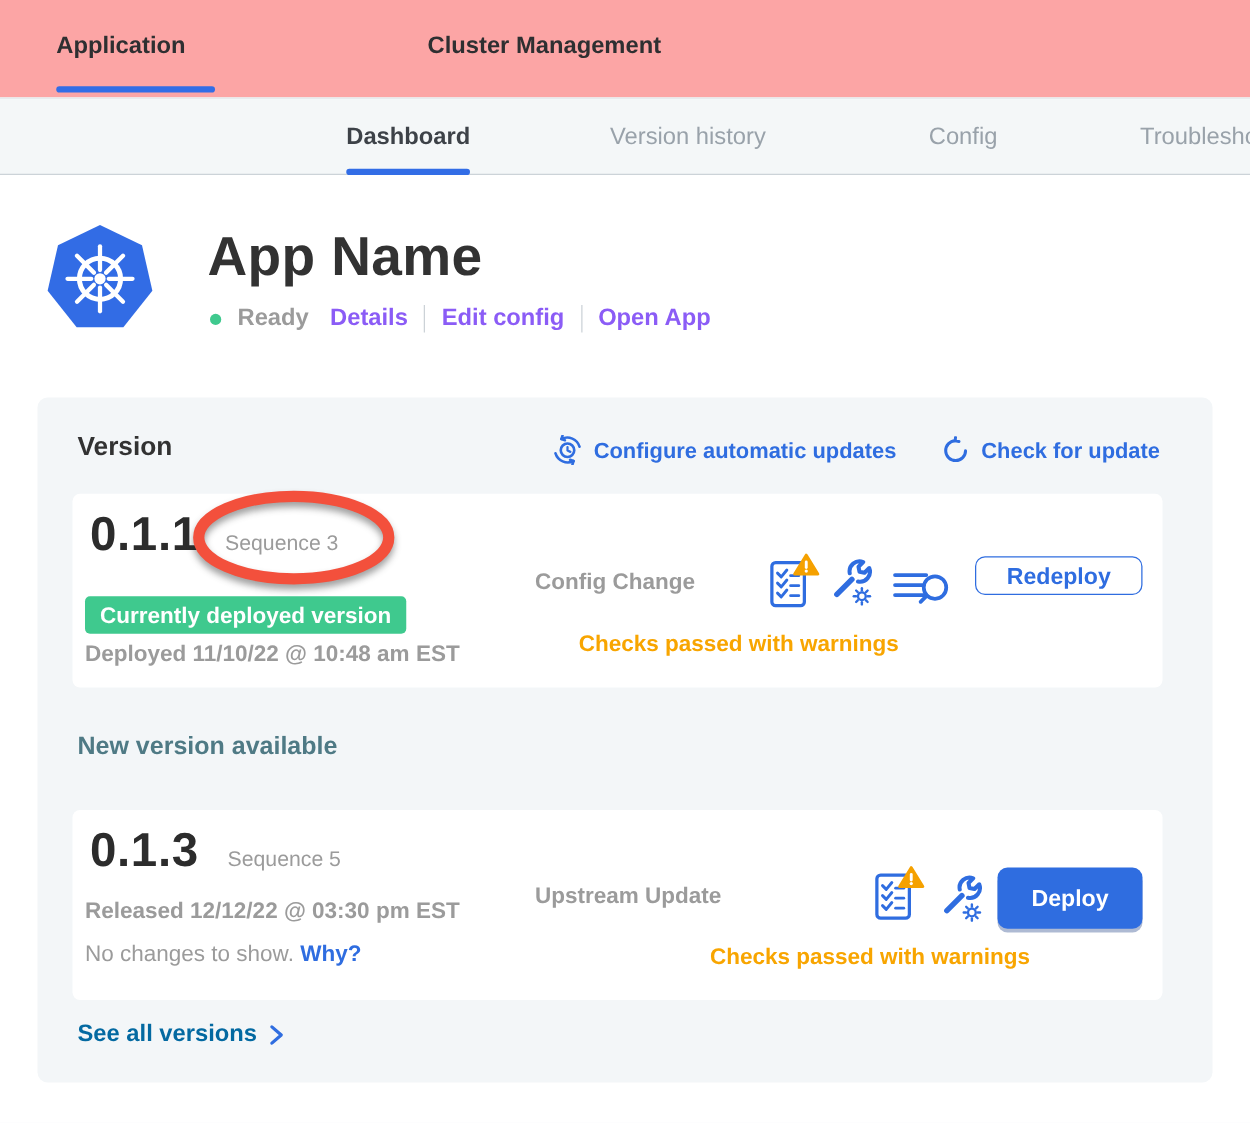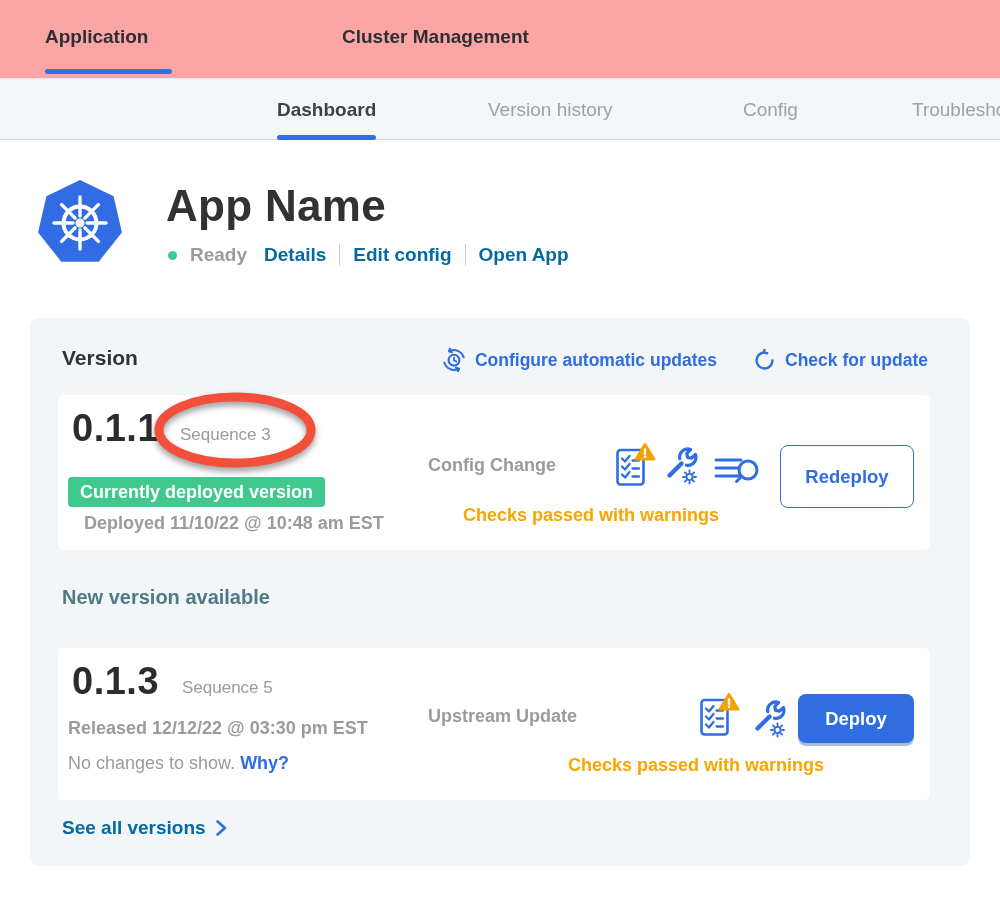--- a/index.html
+++ b/index.html
@@ -24,21 +24,21 @@
             height:5px; border-radius:2.5px; background:#326de6; }
 
   
   .k8s-logo { position:absolute; left:35px; top:178px; }
   .app-title { position:absolute; left:166px; top:181px; font-size:44px; font-weight:800;
                color:#323232; letter-spacing:.3px; }
   .status-row { position:absolute; left:168px; top:242px; height:26px; display:flex;
                 align-items:center; gap:13px; font-size:19px; font-weight:bold; }
   .status-dot { width:9px; height:9px; border-radius:50%; background:#3fc98e; }
   .status-text { color:#9b9b9b; margin-right:4px; }
-  .hlink { color:#0369a1; cursor:pointer; text-decoration:none; }
+  .hlink { color:#8b5cf6; cursor:pointer; text-decoration:none; }
   .vdiv { width:1px; height:22px; background:#ccd2d7; }
 
   
   .panel { position:absolute; left:30px; top:318px; width:940px; height:548px;
            background:#f3f6f8; border-radius:8px; }
   .panel-title { position:absolute; left:32px; top:28px; font-size:21px; font-weight:bold; color:#323232; }
   .panel-actions { position:absolute; top:30px; right:42px; display:flex; gap:36px; }
   .action { display:flex; align-items:center; gap:9px; color:#2f6de0; font-size:17.5px;
             font-weight:bold; cursor:pointer; white-space:nowrap; }
 
@@ -51,21 +51,21 @@
   .seq { position:absolute; font-size:17px; color:#9b9b9b; }
   .badge { position:absolute; left:10px; top:82px; height:30px; line-height:30px; padding:0 12px;
            background:#3fc98e; color:#fff; font-size:18px; font-weight:bold; border-radius:4px; }
   .meta { position:absolute; font-size:18px; font-weight:bold; color:#9b9b9b; white-space:nowrap; }
   .meta-normal { position:absolute; font-size:18px; color:#9b9b9b; white-space:nowrap; }
   .why { color:#2f6de0; font-weight:bold; cursor:pointer; }
   .source-label { position:absolute; font-size:18px; font-weight:bold; color:#9b9b9b; white-space:nowrap; }
   .check-note { position:absolute; font-size:18px; font-weight:bold; color:#f8a500; white-space:nowrap; }
   .icon-btn { position:absolute; background:none; border:none; padding:0; cursor:pointer; line-height:0; }
 
-  .btn-outline { position:absolute; left:722px; top:50px; width:134px; height:63px; background:#fff;
+  .btn-outline { position:absolute; left:722px; top:50px; width:134px; height:31px; background:#fff;
                  border:1.5px solid #2f6de0; border-radius:8px; color:#2f6de0; font-size:18.5px;
                  font-weight:bold; cursor:pointer; font-family:inherit; }
   .btn-solid { position:absolute; left:740px; top:46px; width:116px; height:49px; background:#2f6de0;
                border:none; border-radius:8px; color:#fff; font-size:18.5px; font-weight:bold;
                cursor:pointer; font-family:Liberation Sans, sans-serif; box-shadow:0 3px 0 rgba(24,58,128,.35); }
 
   .newver { position:absolute; left:32px; top:268px; font-size:20px; font-weight:bold; color:#4f7a85; }
   .seeall { position:absolute; left:32px; top:499px; display:flex; align-items:center; gap:9px;
             color:#0369a1; font-size:19px; font-weight:bold; cursor:pointer; }
 
@@ -147,21 +147,21 @@
           </svg>
         </span>
         <span>Check for update</span>
       </div>
     </div>
 
     <div class="vcard" id="card-current">
       <div class="ver-num">0.1.1</div>
       <div class="seq" style="left:122px; top:30px;">Sequence 3</div>
       <div class="badge">Currently deployed version</div>
-      <div class="meta" style="left:26px; top:118px;">Deployed 11/10/22 @ 10:48 am EST</div>
+      <div class="meta" style="left:10px; top:118px;">Deployed 11/10/22 @ 10:48 am EST</div>
       <div class="source-label" style="left:370px; top:60px;">Config Change</div>
 
       <button class="icon-btn" style="left:556px; top:47px;">
         <svg width="42" height="46" viewBox="0 0 42 46">
           <rect x="3.5" y="8" width="26" height="34.5" rx="3" fill="#fff" stroke="#2f6de0" stroke-width="2.6"></rect>
           <g stroke="#2f6de0" fill="none" stroke-width="2.3" stroke-linecap="round" stroke-linejoin="round">
             <path d="M8 16.5 l3 3 l4.5 -5.5"></path>
               <path d="M18.5 18.5 H25"></path>
             <path d="M8 24.5 l3 3 l4.5 -5.5"></path>
               <path d="M18.5 26.5 H25"></path>

